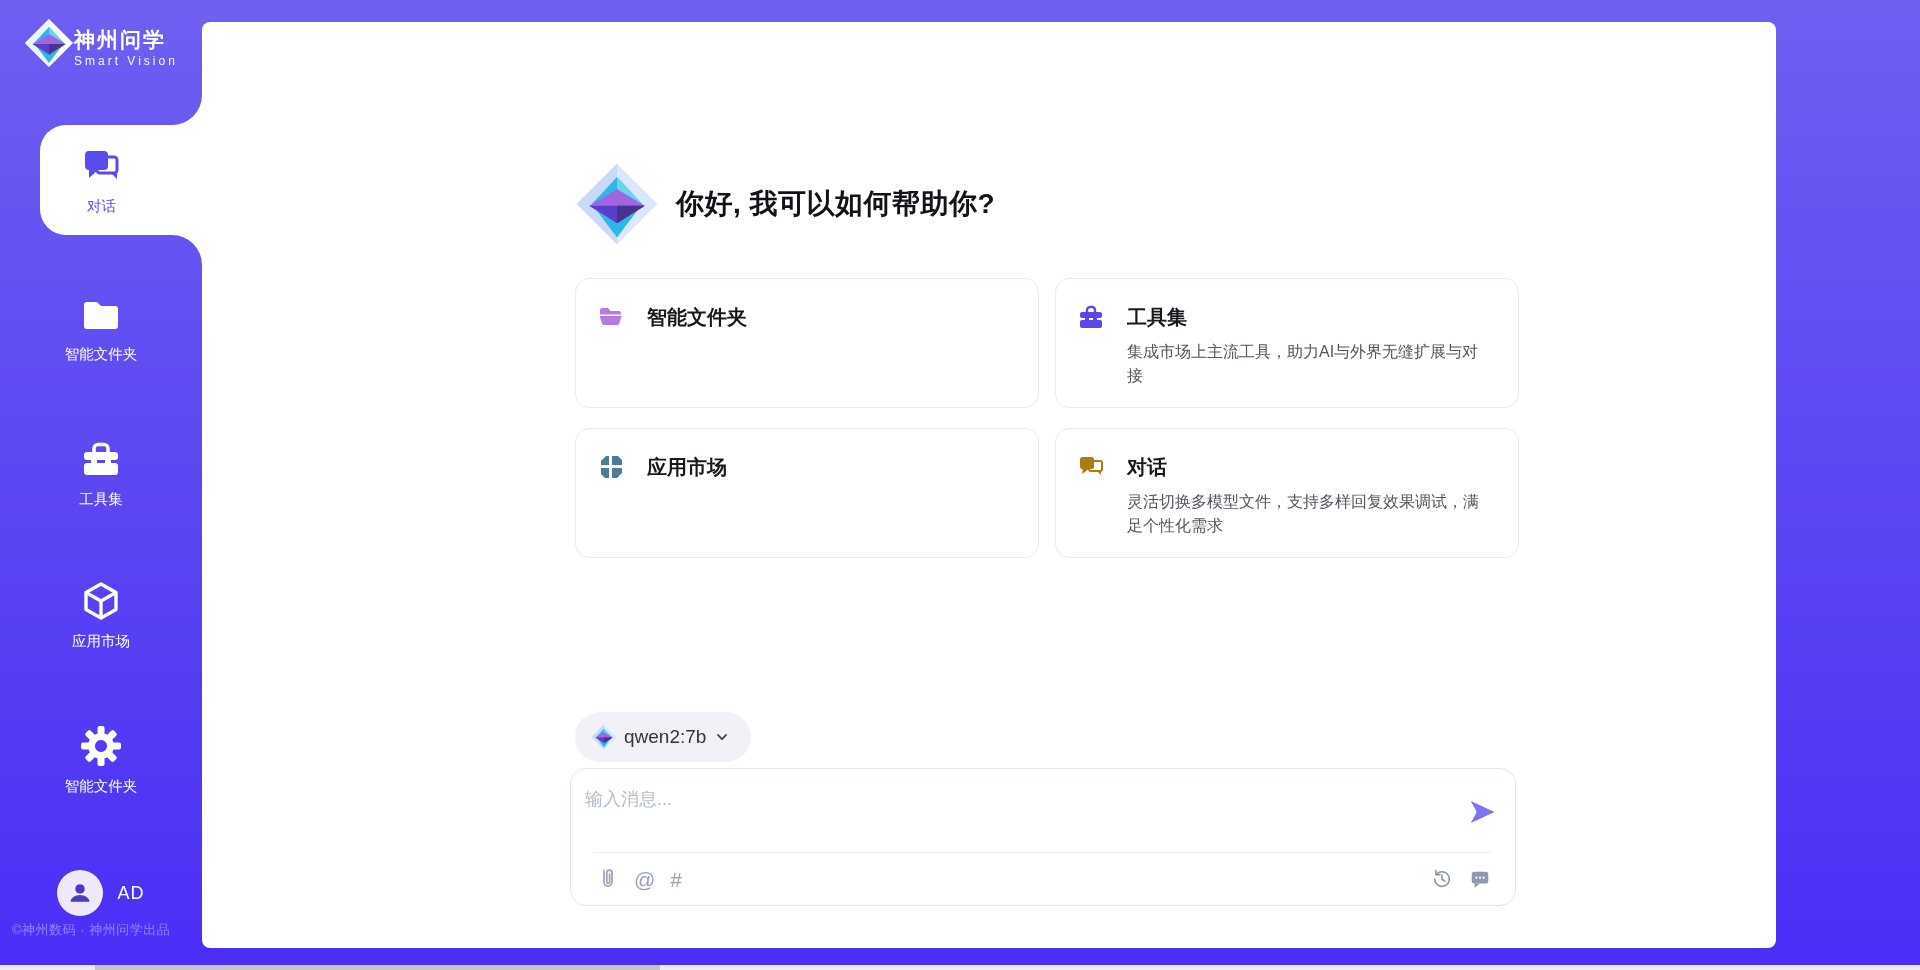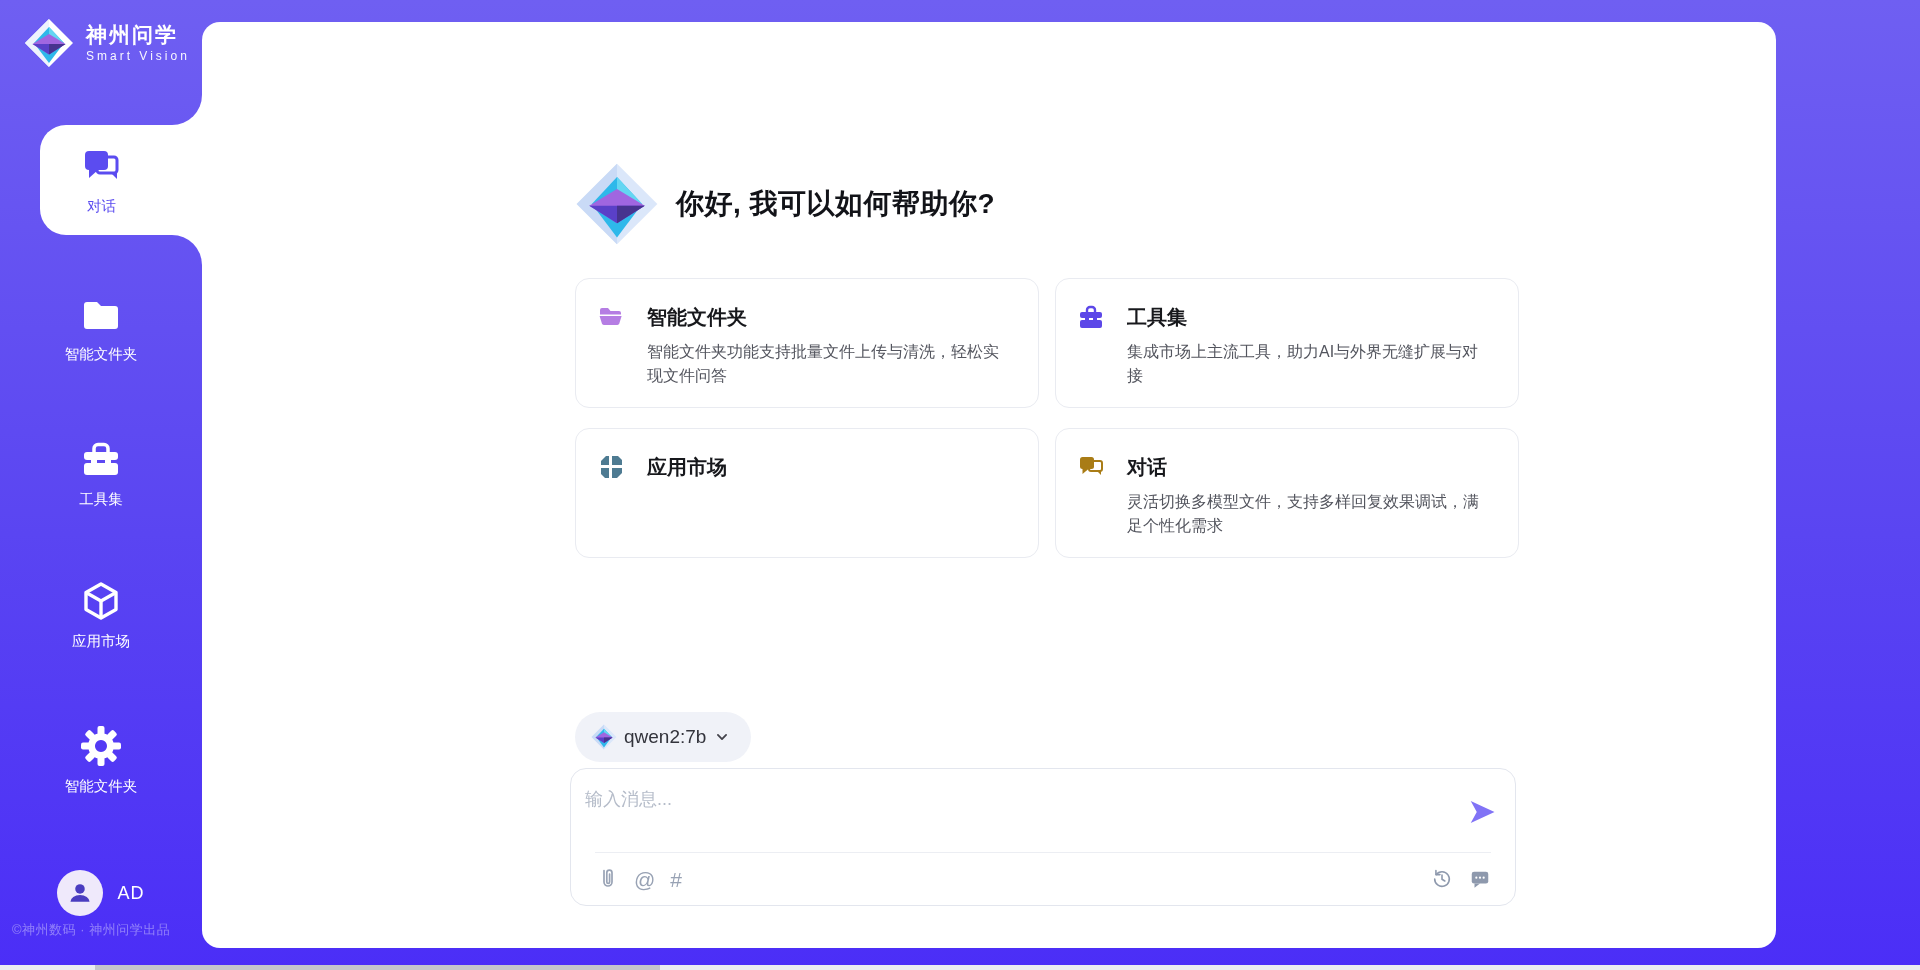--- a/index.html
+++ b/index.html
@@ -3,24 +3,24 @@
 <meta charset="utf-8">
 <style>
   html,body{margin:0;padding:0;width:1920px;height:970px;overflow:hidden;
     font-family:"Liberation Sans","DejaVu Sans",sans-serif;}
   .bg-grad{background-image:linear-gradient(180deg,#6f5ff2 0%,#5a45f2 55%,#4b2ef7 100%);
     background-attachment:fixed;}
   body{position:relative;}
 
   
   .panel{position:absolute;left:202px;top:22px;width:1574px;height:926px;
-    background:#ffffff;border-radius:18px;}
+    background:#ffffff;border-radius:8px;}
 
   
-  .logo-block{position:absolute;left:24px;top:18px;display:flex;align-items:center;gap:12px;}
+  .logo-block{position:absolute;left:24px;top:18px;display:flex;align-items:flex-end;}
   .logo-gem{width:50px;height:50px;}
   .logo-name{color:#fff;font-size:21px;font-weight:bold;letter-spacing:2px;line-height:1.1;}
   .logo-tag{color:rgba(255,255,255,.95);font-size:12px;letter-spacing:3px;margin-top:3px;}
 
   .active-tab{position:absolute;left:40px;top:125px;width:165px;height:110px;background:#fff;
     border-radius:26px 0 0 26px;display:flex;flex-direction:column;align-items:center;
     justify-content:center;gap:9px;padding-right:42px;box-sizing:border-box;cursor:pointer;}
   .active-tab .nav-label{color:#5b4cf0;}
   .white-patch{position:absolute;left:172px;width:30px;height:30px;background:#fff;}
   .purple-patch{position:absolute;left:172px;width:30px;height:30px;}
@@ -205,21 +205,20 @@
       <div class="card">
         <div class="card-head">
           <svg class="card-ic" viewBox="0 0 28 28">
             <g fill="#b57de3">
               <path d="M3,7 a2,2 0 0 1 2,-2 h6 l2.5,3 h8.5 a2,2 0 0 1 2,2 v1.5 H3 Z"></path>
               <path d="M2.6,13 h22 l-2.3,7.6 a2,2 0 0 1 -1.9,1.4 H6.8 a2,2 0 0 1 -1.9,-1.4 Z"></path>
             </g>
           </svg>
           <span class="card-title">智能文件夹</span>
         </div>
-        <div class="card-desc">智能文件夹功能支持批量文件上传与清洗，轻松实现文件问答</div>
       </div>
 
       <div class="card">
         <div class="card-head">
           <svg class="card-ic" viewBox="0 0 28 28">
             <path d="M10,9 V7 a3,3 0 0 1 3,-3 h2 a3,3 0 0 1 3,3 v2" fill="none" stroke="#5c47e8" stroke-width="2.4"></path>
             <g fill="#5c47e8">
               <rect x="3" y="9" width="22" height="6" rx="2"></rect>
               <rect x="3" y="17" width="22" height="8" rx="2"></rect>
               <rect x="8" y="12" width="4" height="7" rx="1"></rect>

